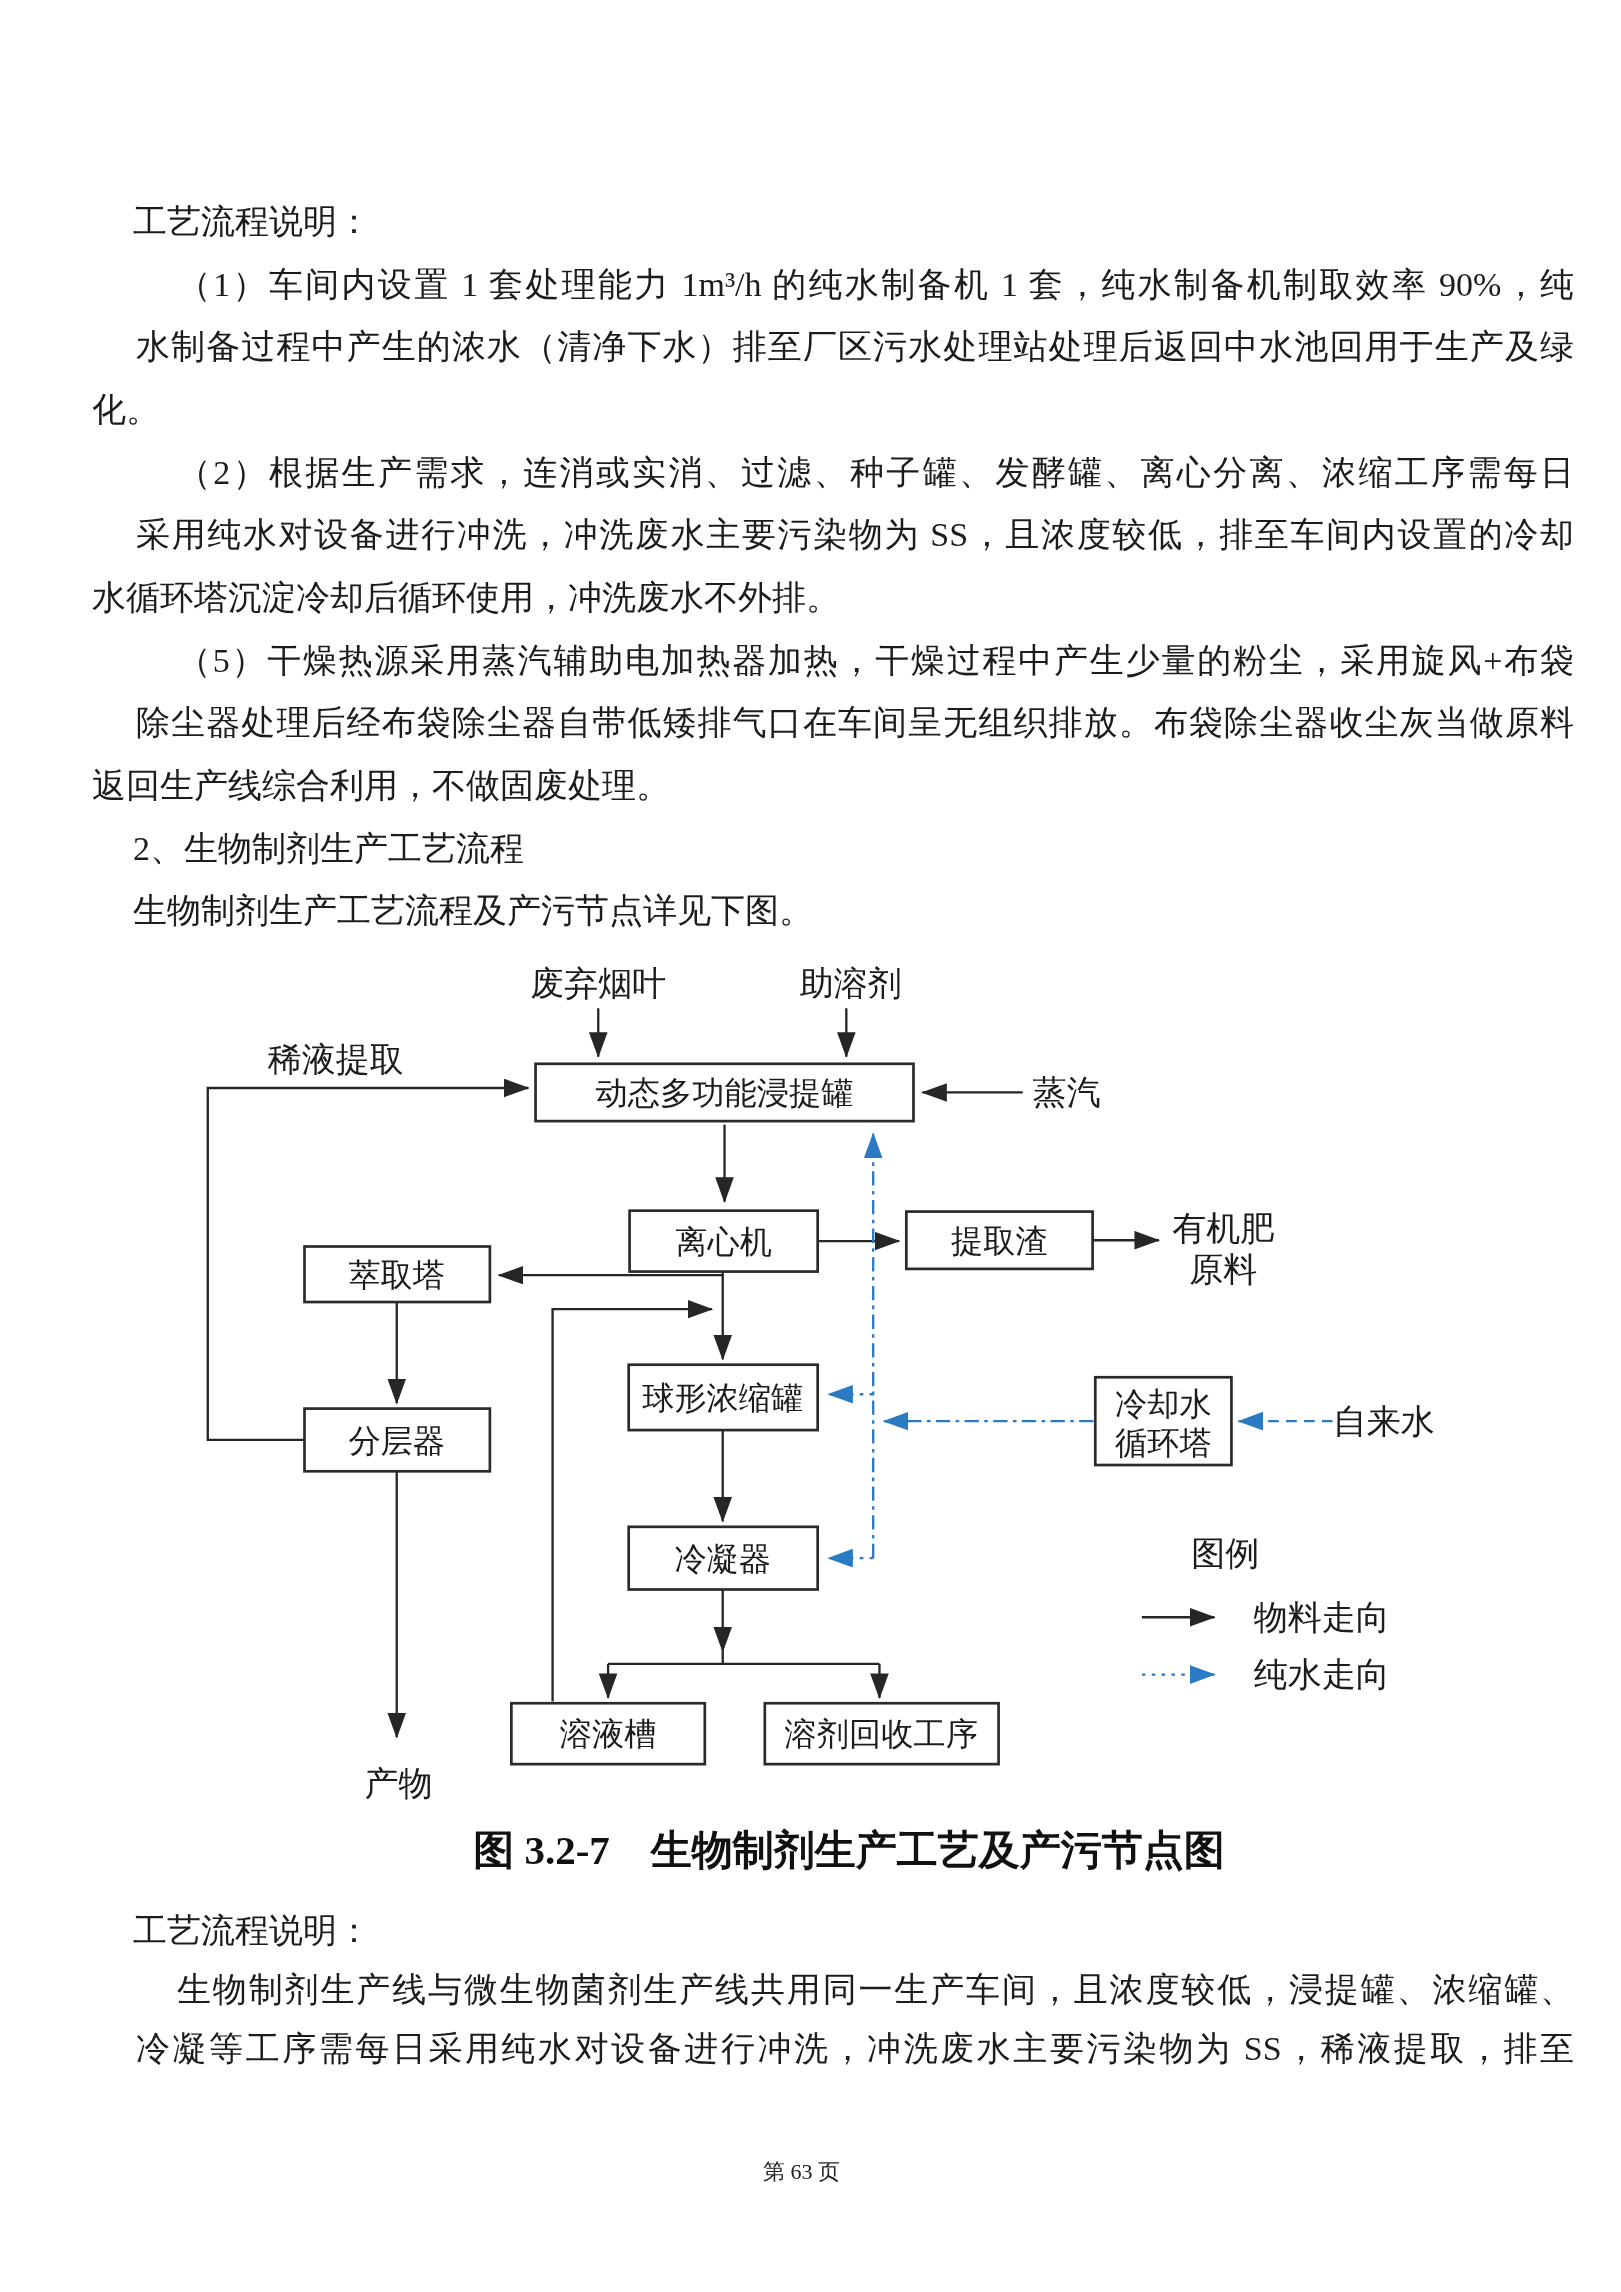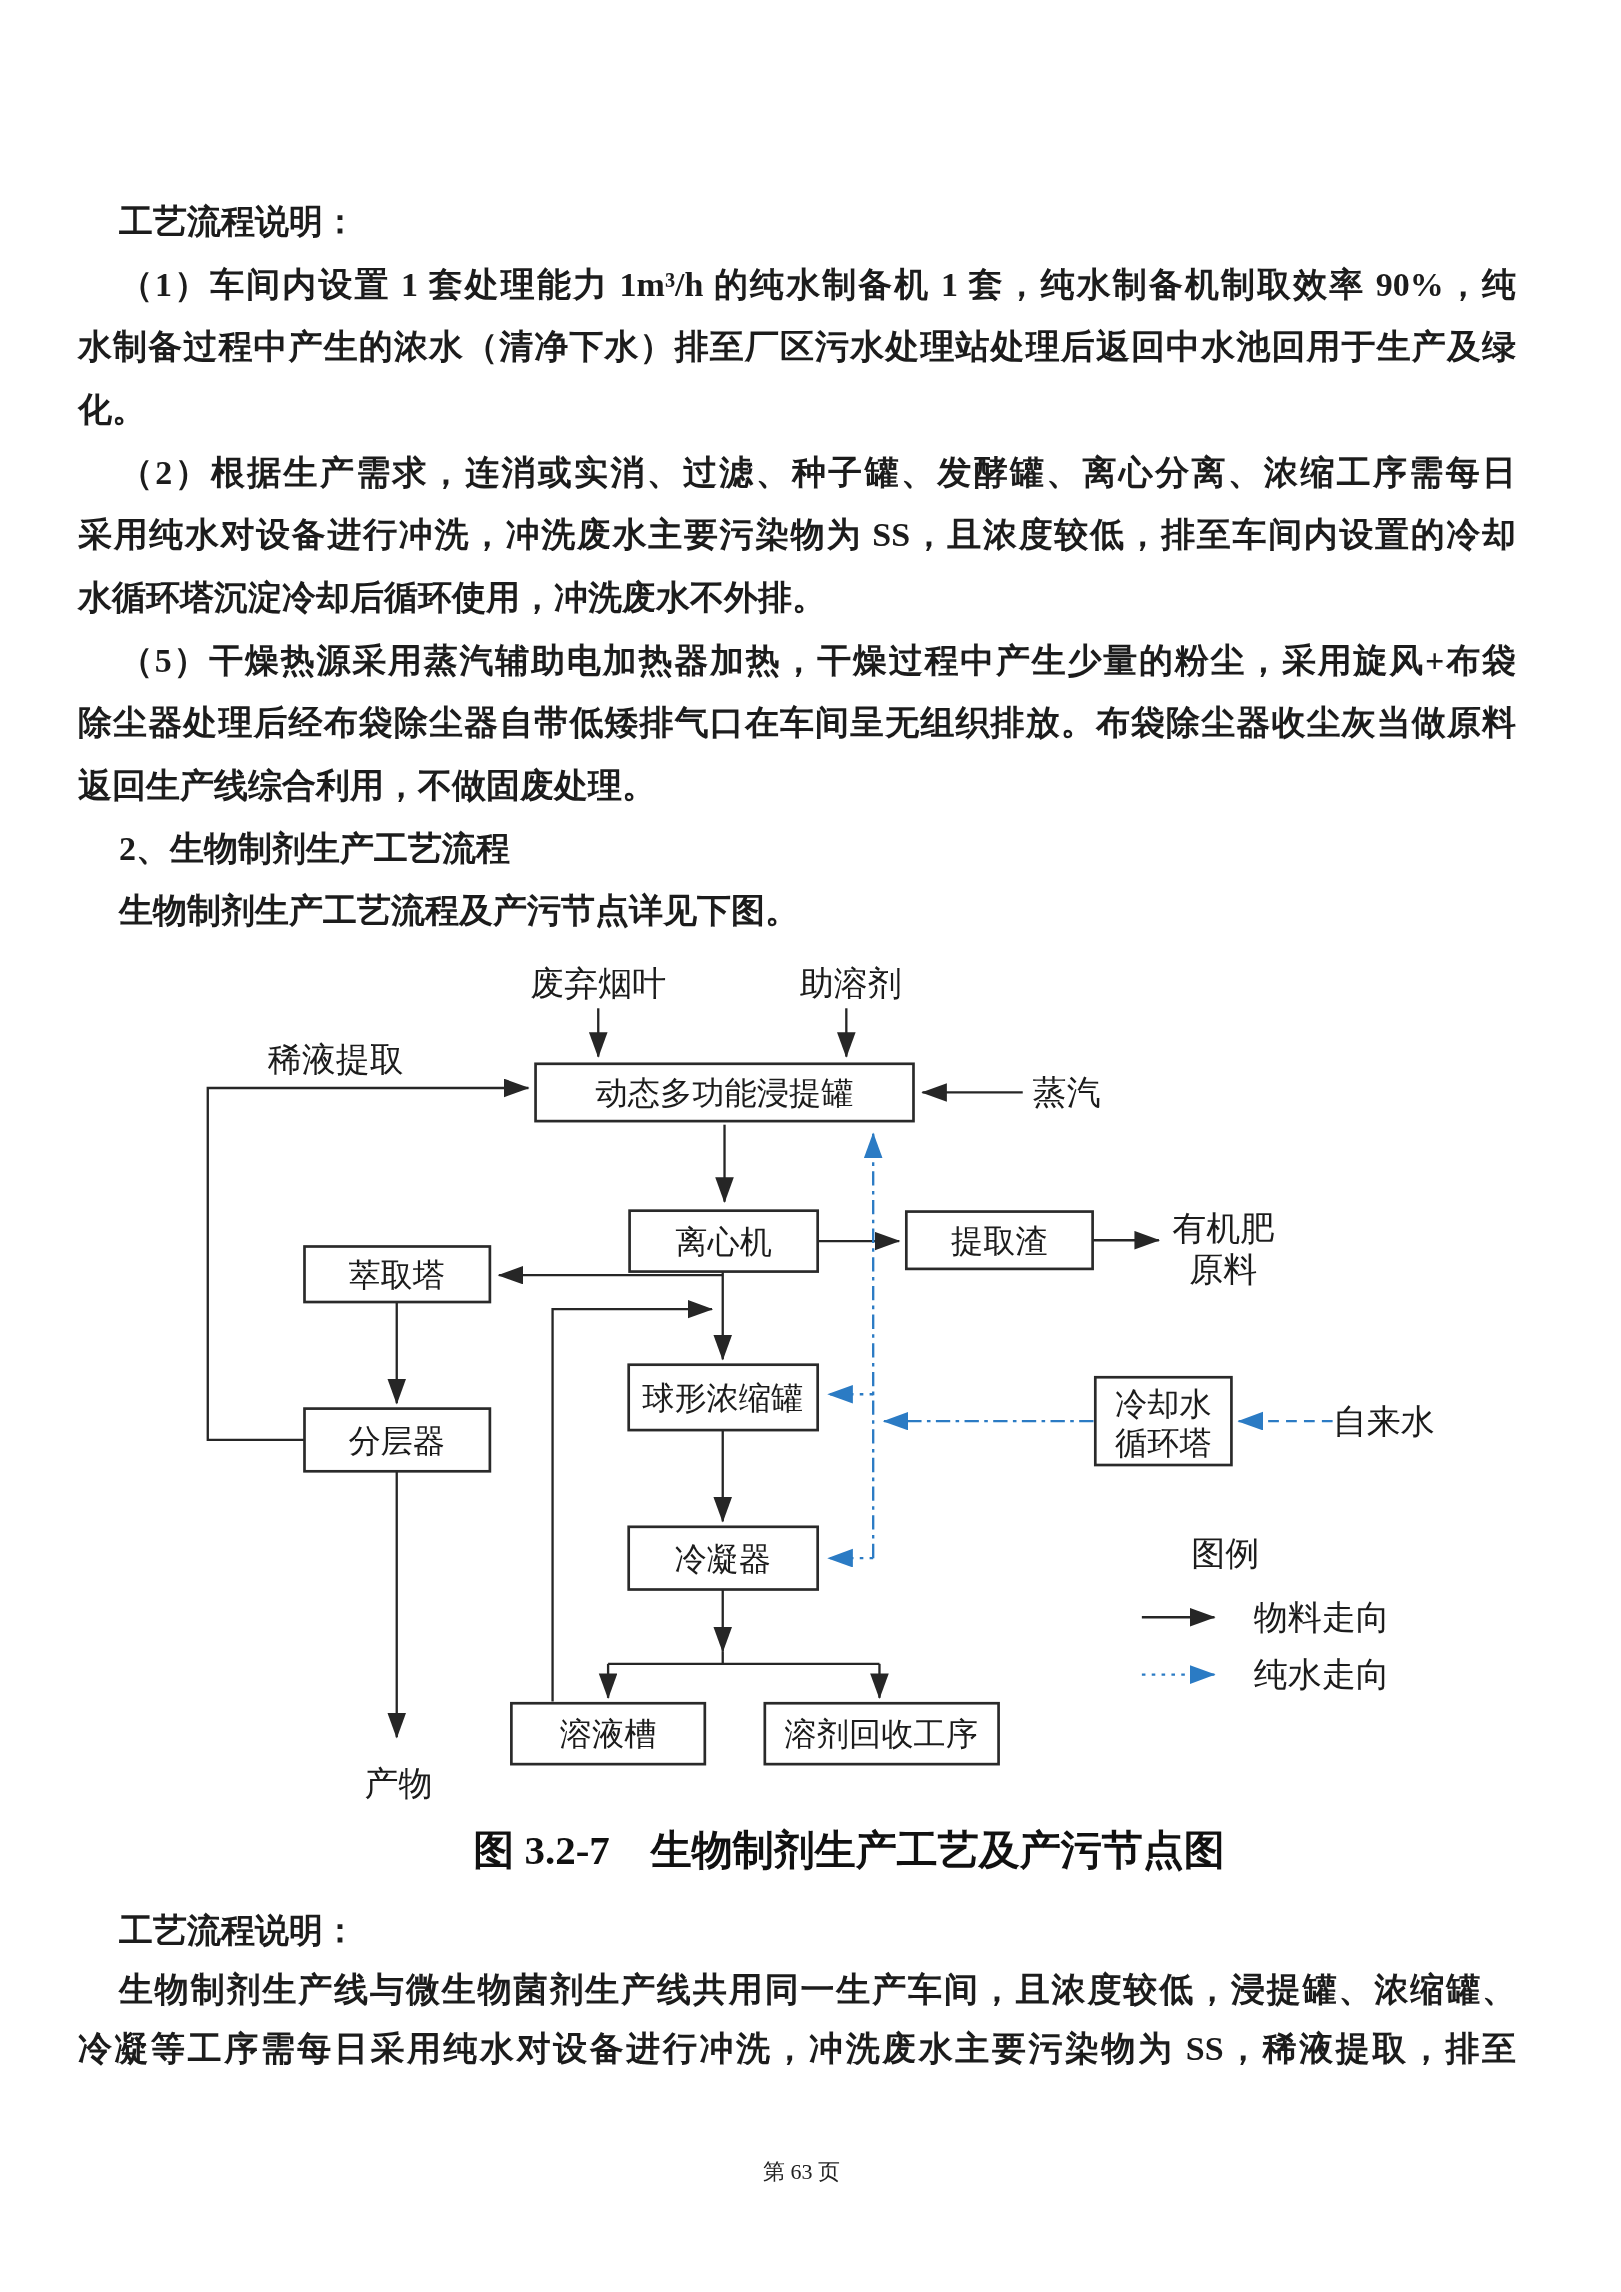--- a/index.html
+++ b/index.html
@@ -6,29 +6,28 @@
   .page{
     position:relative;
     width:1621px;height:2293px;
     background:#ffffff;
     font-family:"Liberation Serif","DejaVu Serif",serif;
     color:#1c1c1c;
     overflow:hidden;
   }
   .tl{
     position:absolute;
-    left:78px;
+    left:92px;
     width:1438px;
     font-size:34px;
     line-height:45px;
     white-space:nowrap;
     color:#1c1c1c;
-    font-weight:bold;
   }
-  .jf{white-space:normal;text-align:justify;text-align-last:justify;}
+  .jf{white-space:normal;text-align:justify;text-align-last:justify;margin-left:44px;}
   .ind{padding-left:41px;width:1397px;}
   .caption{
     position:absolute;
     left:92px;top:1823px;
     width:1514px;
     text-align:center;
     font-size:41px;
     font-weight:bold;
     color:#111;
   }

